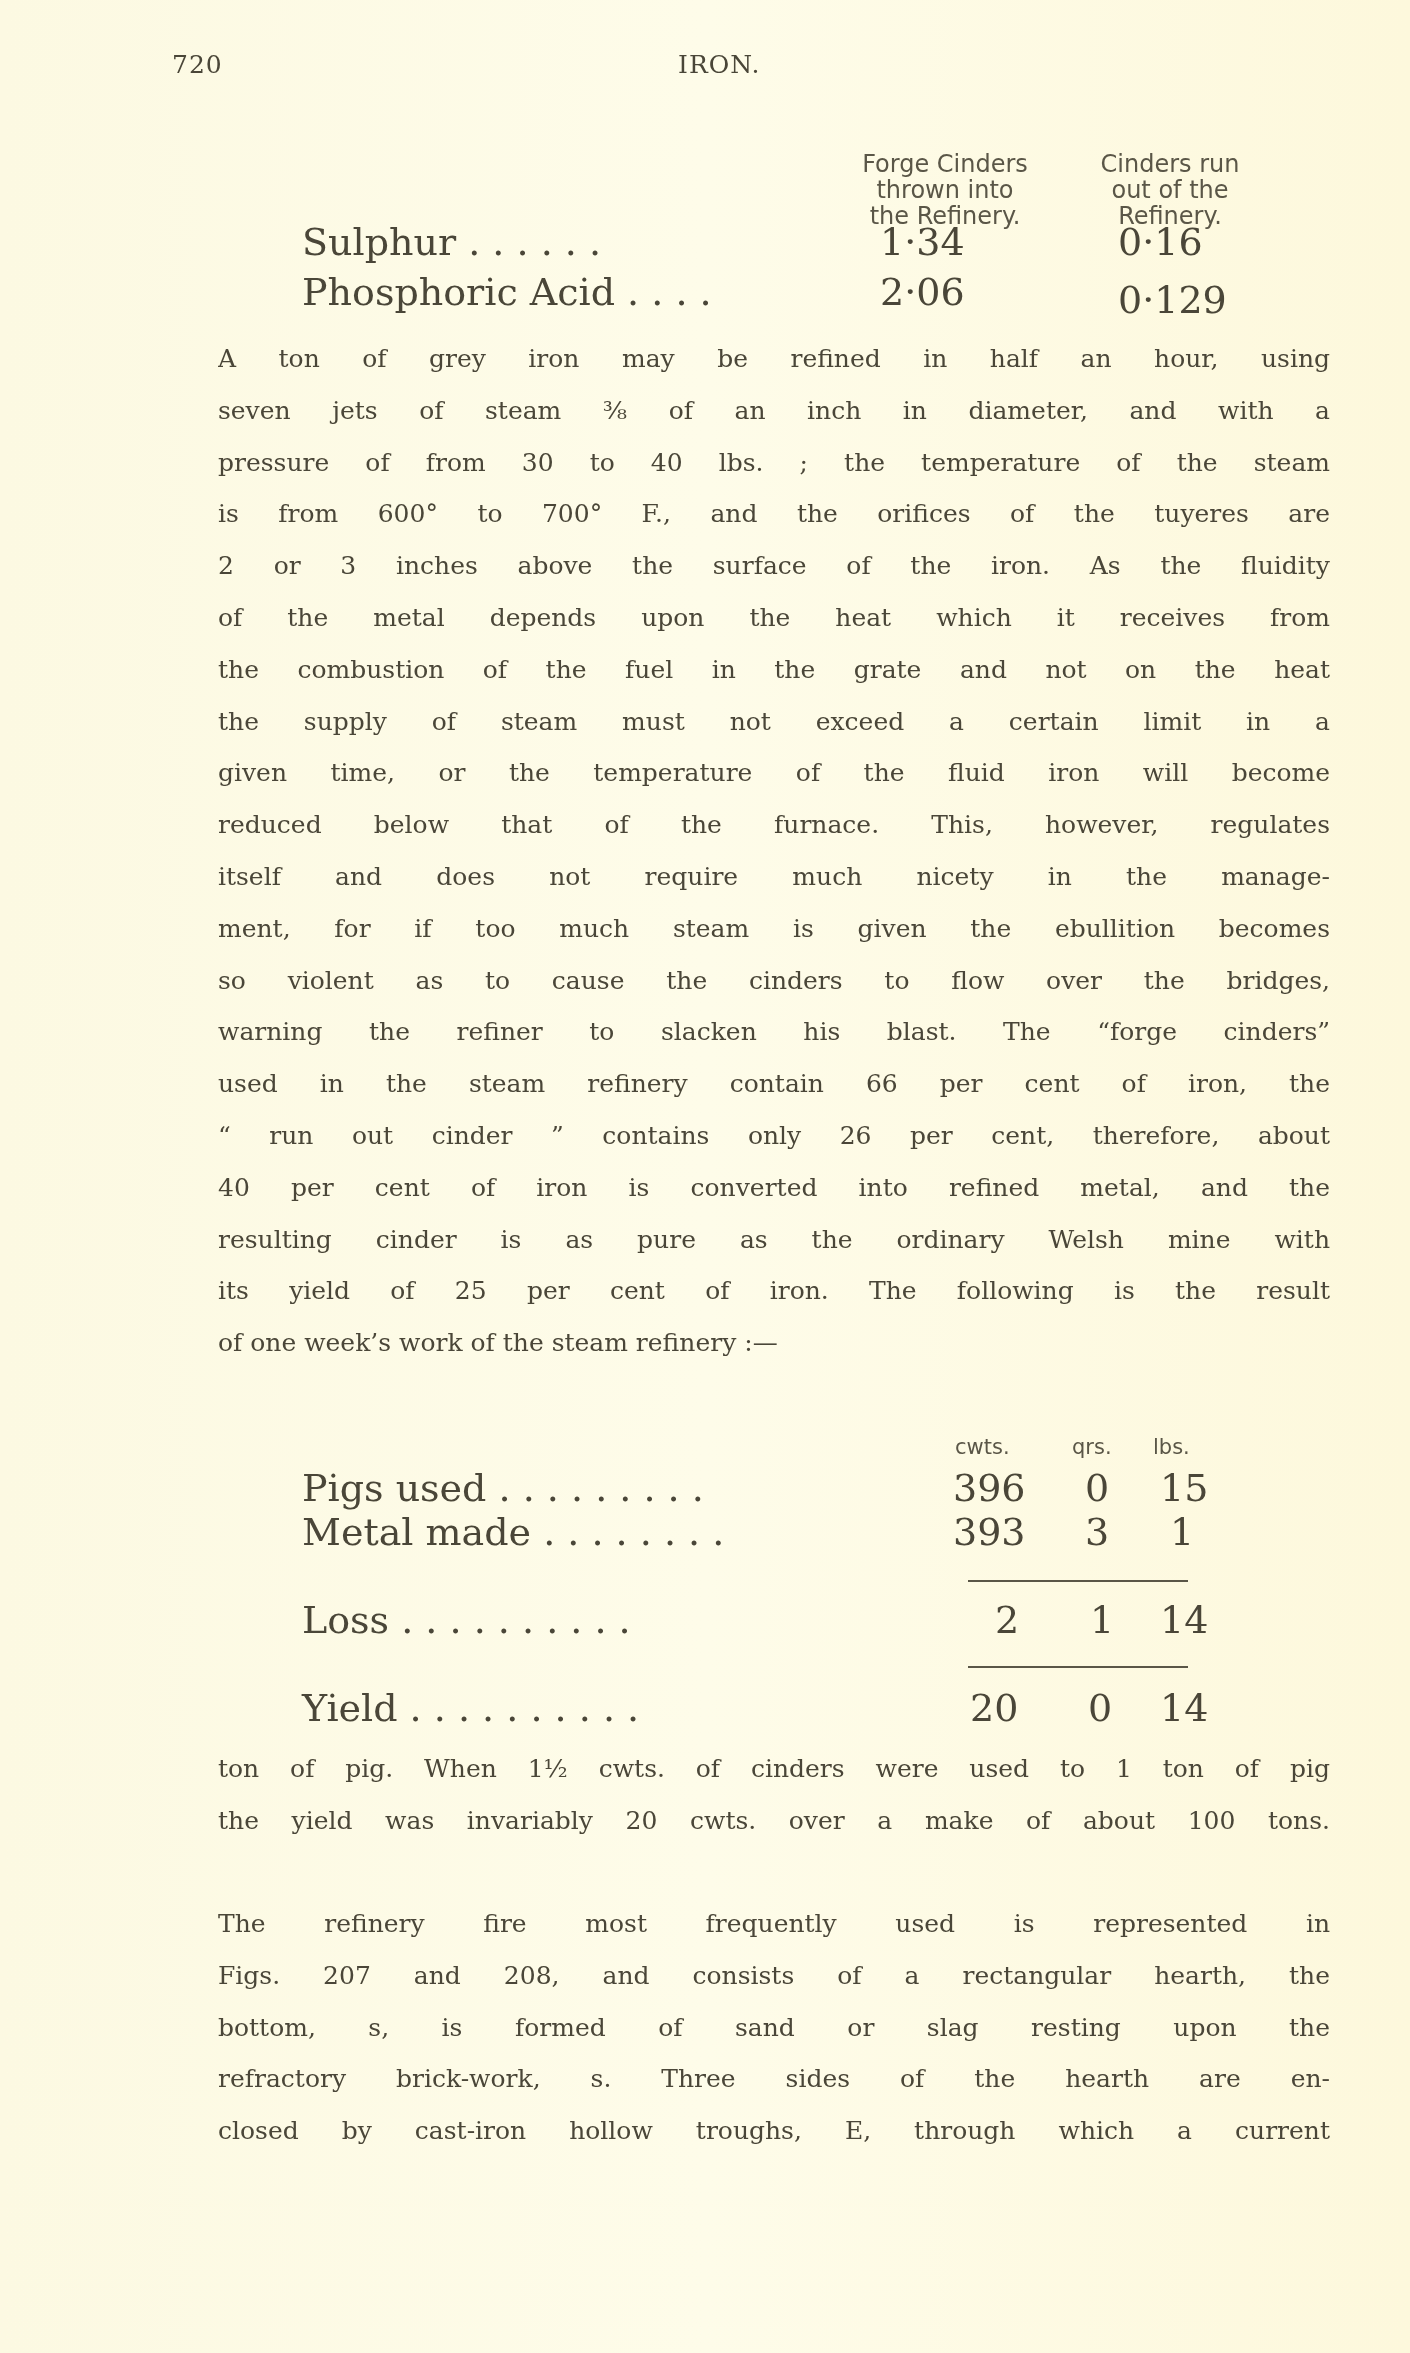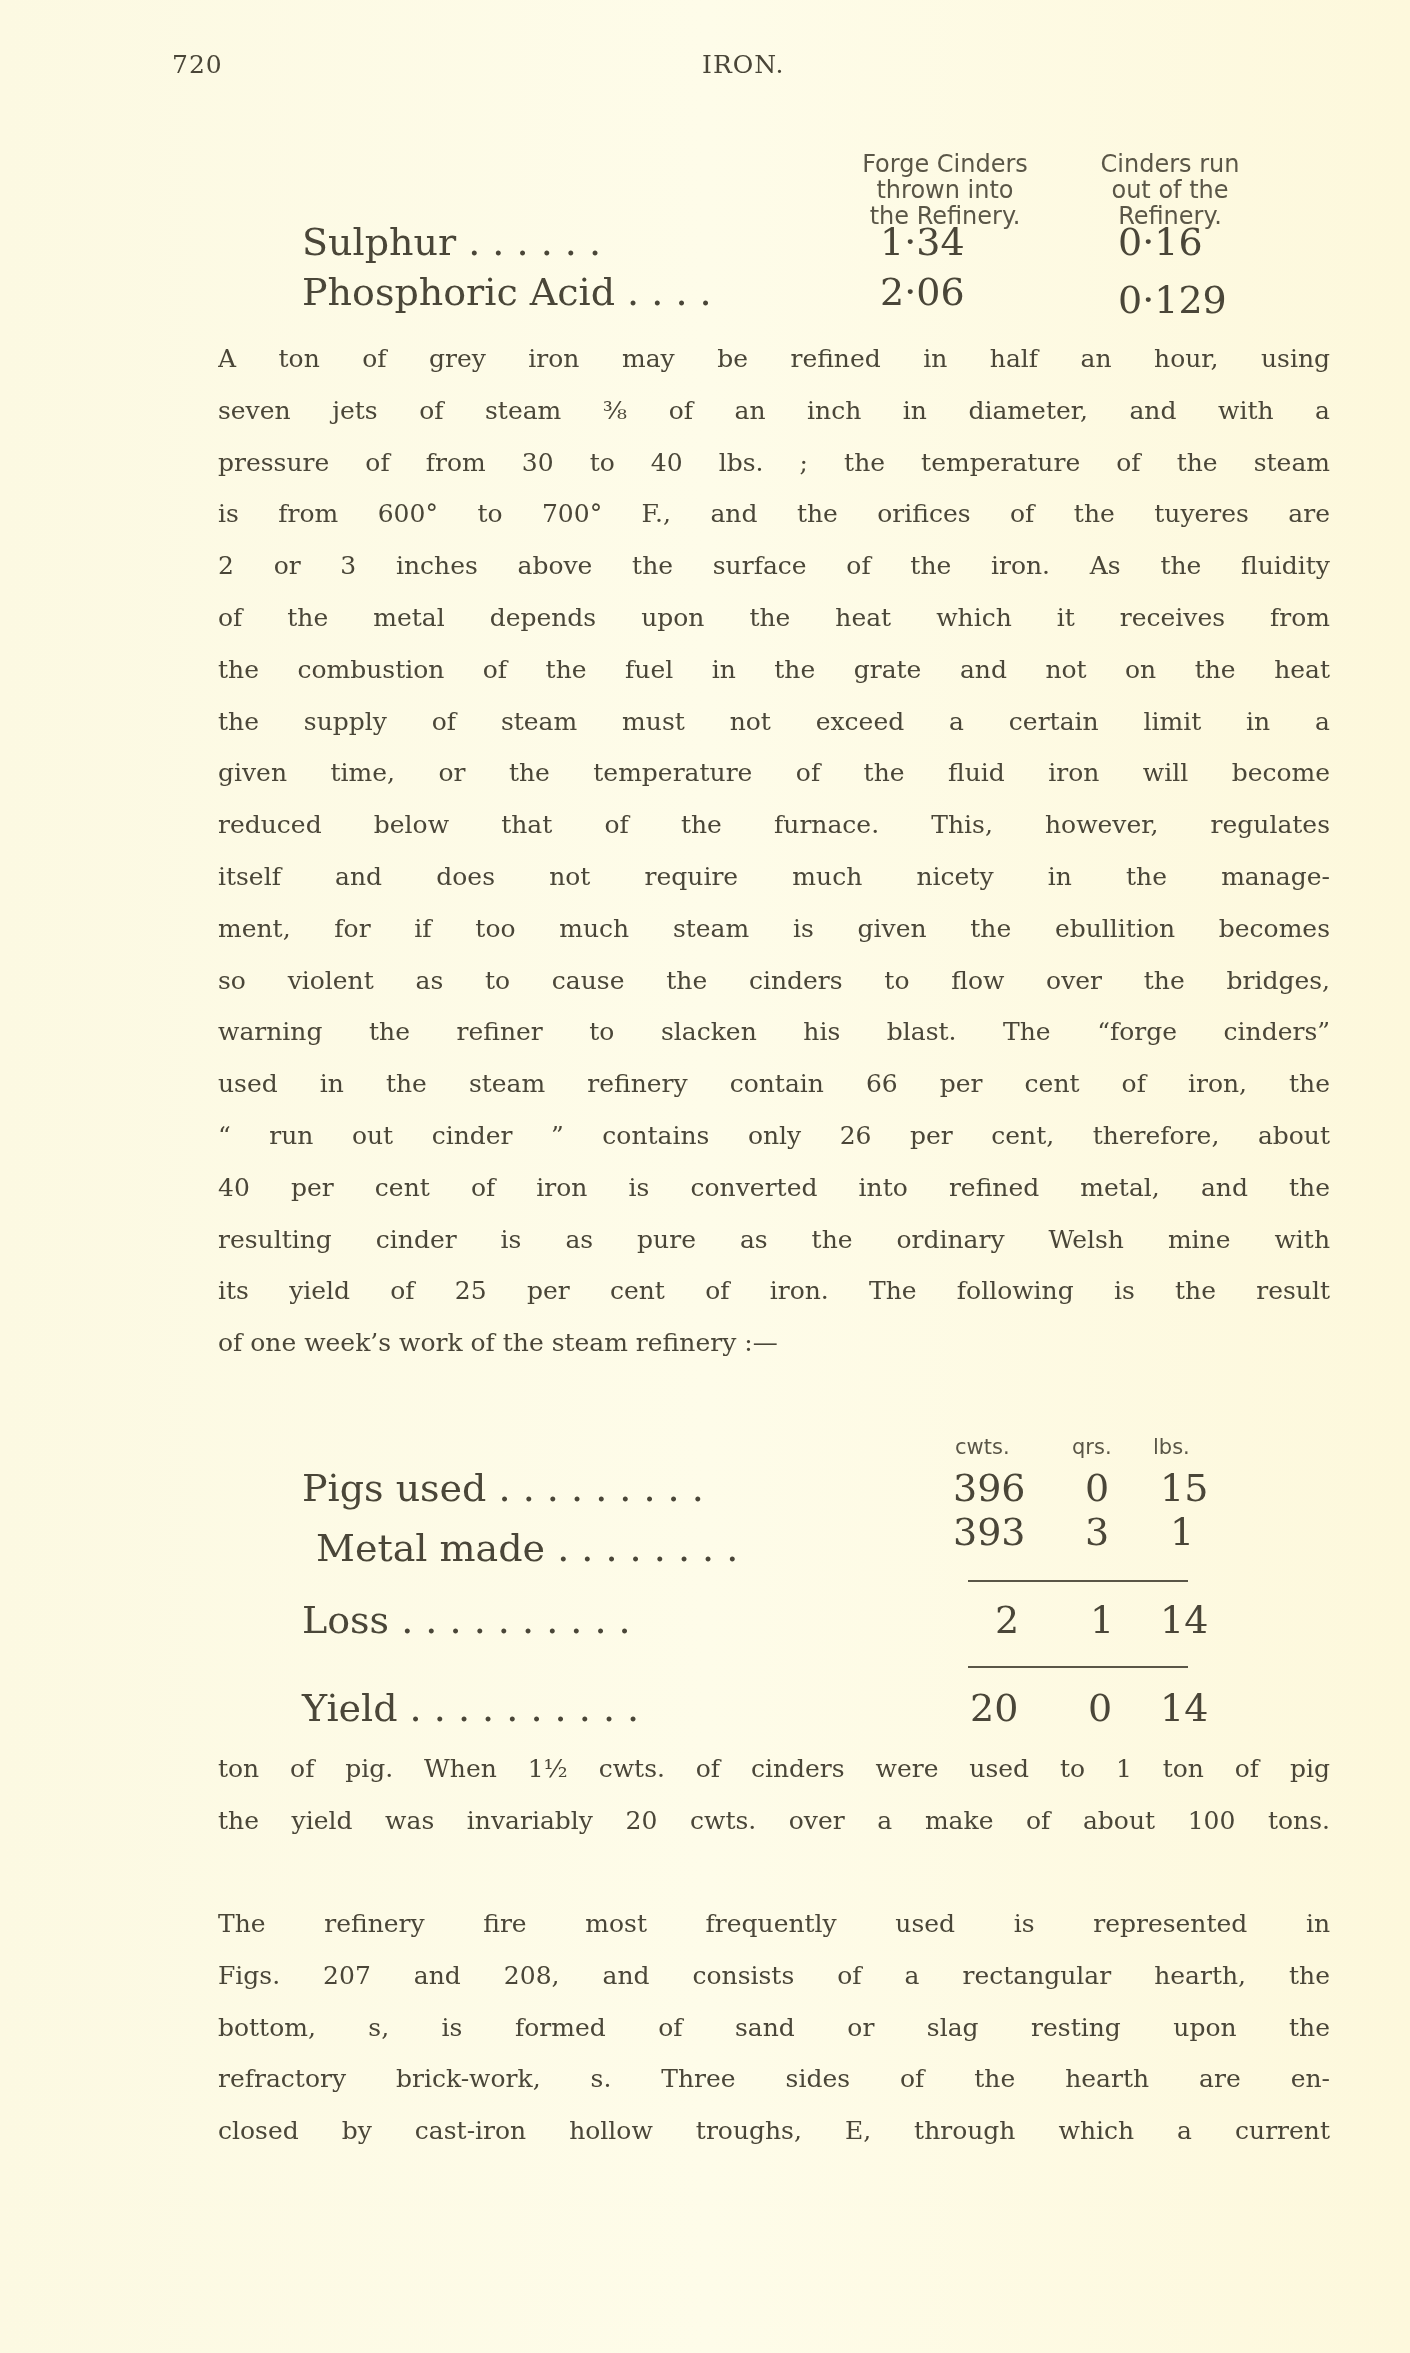--- a/index.html
+++ b/index.html
@@ -12,21 +12,21 @@
   .para{position:absolute;left:218px;width:1112px;font-size:25px;line-height:51.8px;text-align:justify;}
   .rule{position:absolute;height:2px;background:#5a5647;}
   .unit{font-size:21px;font-family:"DejaVu Sans",sans-serif;color:#5a5647;}
 </style>
 </head>
 <body>
 
 <div class="page">
 
   <div class="abs hdr" style="left:172px;">720</div>
-  <div class="abs hdr" style="left:702px;">IRON.</div>
+  <div class="abs hdr" style="left:678px;">IRON.</div>
 
   <div class="abs colhead" style="left:835px;top:132px;width:220px;">
     <div>Forge Cinders</div>
     <div>thrown into</div>
     <div>the Refinery.</div>
   </div>
   <div class="abs colhead" style="left:1075px;top:132px;width:190px;">
     <div>Cinders run</div>
     <div>out of the</div>
     <div>Refinery.</div>
@@ -65,21 +65,21 @@
 
   <div class="abs unit" style="left:955px;top:1435px;">cwts.</div>
   <div class="abs unit" style="left:1072px;top:1435px;">qrs.</div>
   <div class="abs unit" style="left:1153px;top:1435px;">lbs.</div>
 
   <div class="abs row" style="left:302px;top:1468px;">Pigs used . . . . . . . . .</div>
   <div class="abs row" style="left:953px;top:1468px;">396</div>
   <div class="abs row" style="left:1085px;top:1468px;">0</div>
   <div class="abs row" style="left:1160px;top:1468px;">15</div>
 
-  <div class="abs row" style="left:316px;top:1512px;margin-top:16px;">Metal made . . . . . . . .</div>
+  <div class="abs row" style="left:302px;top:1512px;">Metal made . . . . . . . .</div>
   <div class="abs row" style="left:953px;top:1512px;">393</div>
   <div class="abs row" style="left:1085px;top:1512px;">3</div>
   <div class="abs row" style="left:1170px;top:1512px;">1</div>
 
   <div class="rule" style="left:968px;top:1580px;width:220px;"></div>
 
   <div class="abs row" style="left:302px;top:1600px;">Loss . . . . . . . . . .</div>
   <div class="abs row" style="left:995px;top:1600px;">2</div>
   <div class="abs row" style="left:1090px;top:1600px;">1</div>
   <div class="abs row" style="left:1160px;top:1600px;">14</div>

